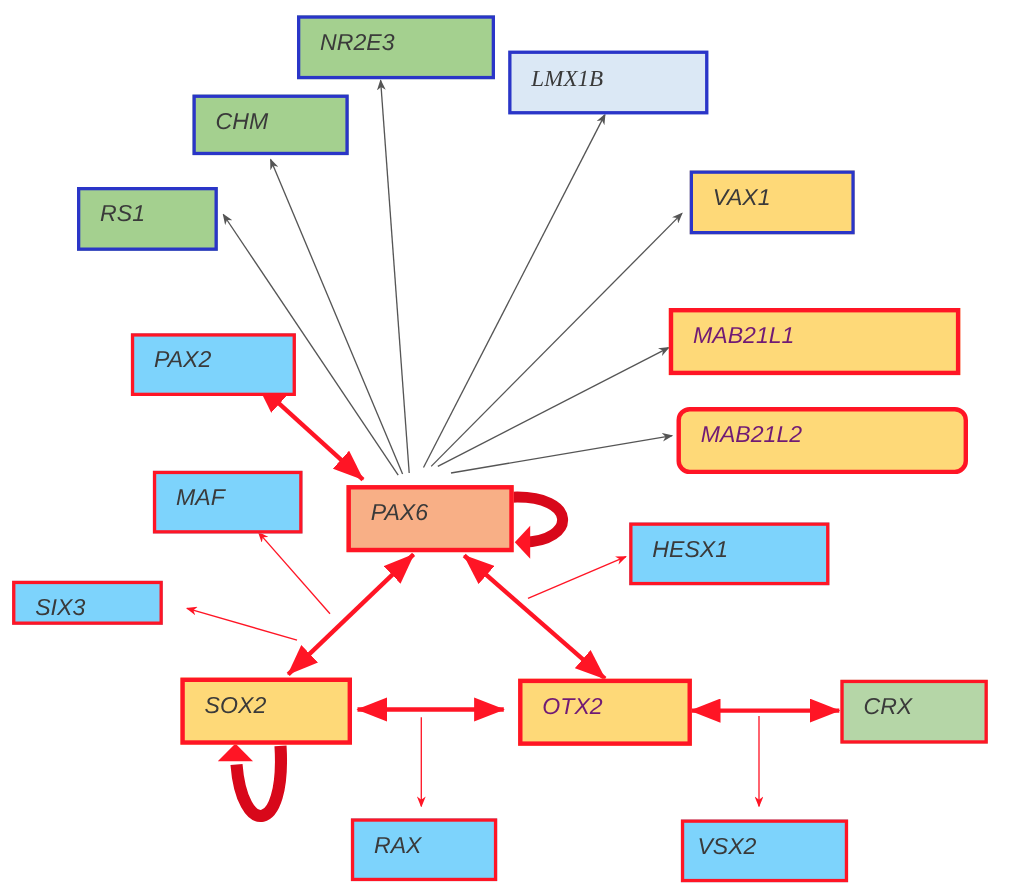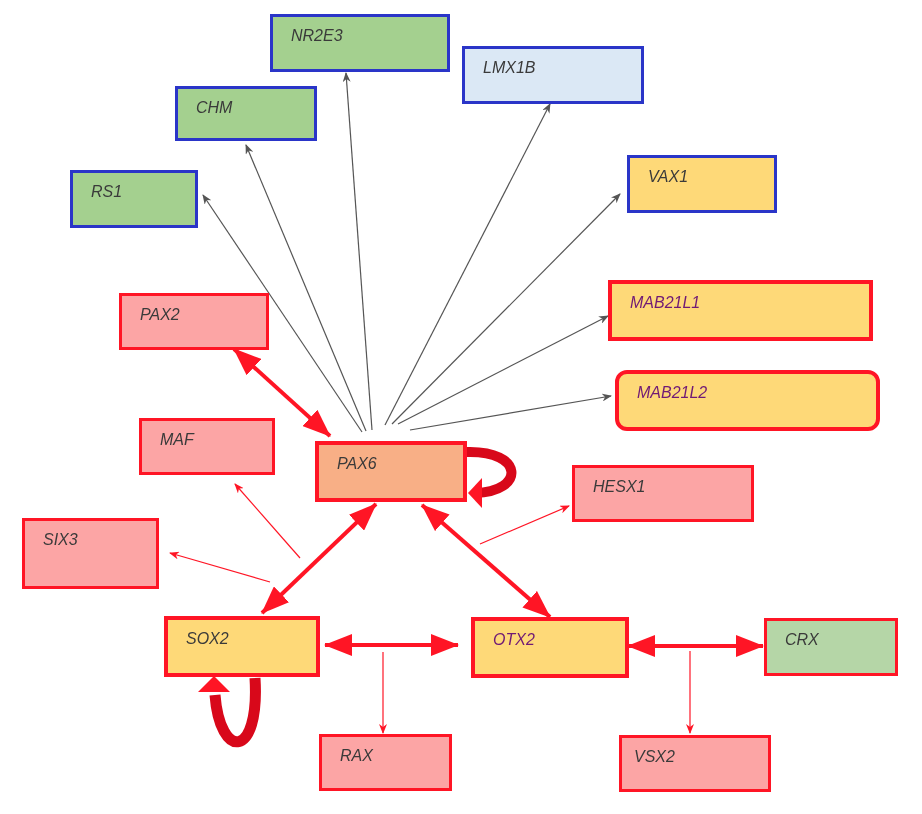--- a/index.html
+++ b/index.html
@@ -1,32 +1,32 @@
 <!DOCTYPE html>
 <html><head>
 <meta charset="utf-8">
 <style>
   html, body { margin: 0; padding: 0; background: #ffffff; }
   #canvas { position: relative; width: 922px; height: 814px; overflow: hidden; background: #ffffff; }
   #edges { position: absolute; left: 0; top: 0; width: 922px; height: 814px; }
   .node {
     position: absolute; box-sizing: border-box;
     font-family: "Liberation Sans", sans-serif; font-style: italic;
-    font-size: 16px; color: #3a3a3a; padding: 0 0 0 18px;
+    font-size: 21px; color: #3a3a3a; padding: 0 0 0 18px;
     display: flex; align-items: flex-start;
   }
   .node span { margin-top: 10px; }
   .b-blue { border: 3px solid #2a35c8; }
   .b-red  { border: 3px solid #ff1525; }
   .b-red-thick { border: 4px solid #ff1525; }
   .f-green { background: #a4d08f; }
   .f-lightgreen { background: #b5d6a7; }
   .f-lightblue { background: #dbe8f5; }
   .f-orange { background: #fed978; }
-  .f-yellow { background: #fca5a5; }
+  .f-yellow { background: #7dd3fc; margin-top: 10px; }
   .f-salmon { background: #f8af86; }
   .dark { color: #701a75; }
 </style>
 </head>
 <body>
 
 <div id="canvas">
   <svg id="edges" viewBox="0 0 922 814">
     <defs>
       <marker id="grayHead" markerWidth="10" markerHeight="8" refX="9" refY="4" orient="auto" markerUnits="userSpaceOnUse">
@@ -69,21 +69,21 @@
     </g>
     <g>
       <path d="M255,678 C260,760 220,760 215,695" fill="none" stroke="#d8081a" stroke-width="11"></path>
       <path d="M198,692 L214,676 L230,692 Z" fill="#ff1525"></path>
     </g>
   </svg>
 
   <div class="node b-blue f-green" style="left:270px;top:14px;width:180px;height:58px;">
       <span>NR2E3</span>
     </div>
-  <div class="node b-blue f-lightblue" style="left:462px;top:46px;width:182px;height:58px;">
+  <div class="node b-blue f-lightblue" style="left:462px;top:46px;width:182px;height:58px;font-family:Liberation Serif, serif;">
       <span>LMX1B</span>
     </div>
   <div class="node b-blue f-green" style="left:175px;top:86px;width:142px;height:55px;">
       <span>CHM</span>
     </div>
   <div class="node b-blue f-orange" style="left:627px;top:155px;width:150px;height:58px;">
       <span>VAX1</span>
     </div>
   <div class="node b-blue f-green" style="left:70px;top:170px;width:128px;height:58px;">
       <span>RS1</span>
@@ -99,21 +99,21 @@
     </div>
   <div class="node b-red f-yellow" style="left:139px;top:418px;width:136px;height:57px;">
       <span>MAF</span>
     </div>
   <div class="node b-red-thick f-salmon" style="left:315px;top:441px;width:152px;height:61px;">
       <span>PAX6</span>
     </div>
   <div class="node b-red f-yellow" style="left:572px;top:465px;width:182px;height:57px;">
       <span>HESX1</span>
     </div>
-  <div class="node b-red f-yellow" style="left:22px;top:518px;width:137px;height:71px;">
+  <div class="node b-red f-yellow" style="left:11px;top:518px;width:137px;height:40px;align-items:flex-end;">
       <span>SIX3</span>
     </div>
   <div class="node b-red-thick f-orange" style="left:164px;top:616px;width:156px;height:61px;">
       <span>SOX2</span>
     </div>
   <div class="node b-red-thick f-orange dark" style="left:471px;top:617px;width:158px;height:61px;">
       <span>OTX2</span>
     </div>
   <div class="node b-red f-lightgreen" style="left:764px;top:618px;width:134px;height:58px;">
       <span>CRX</span>

